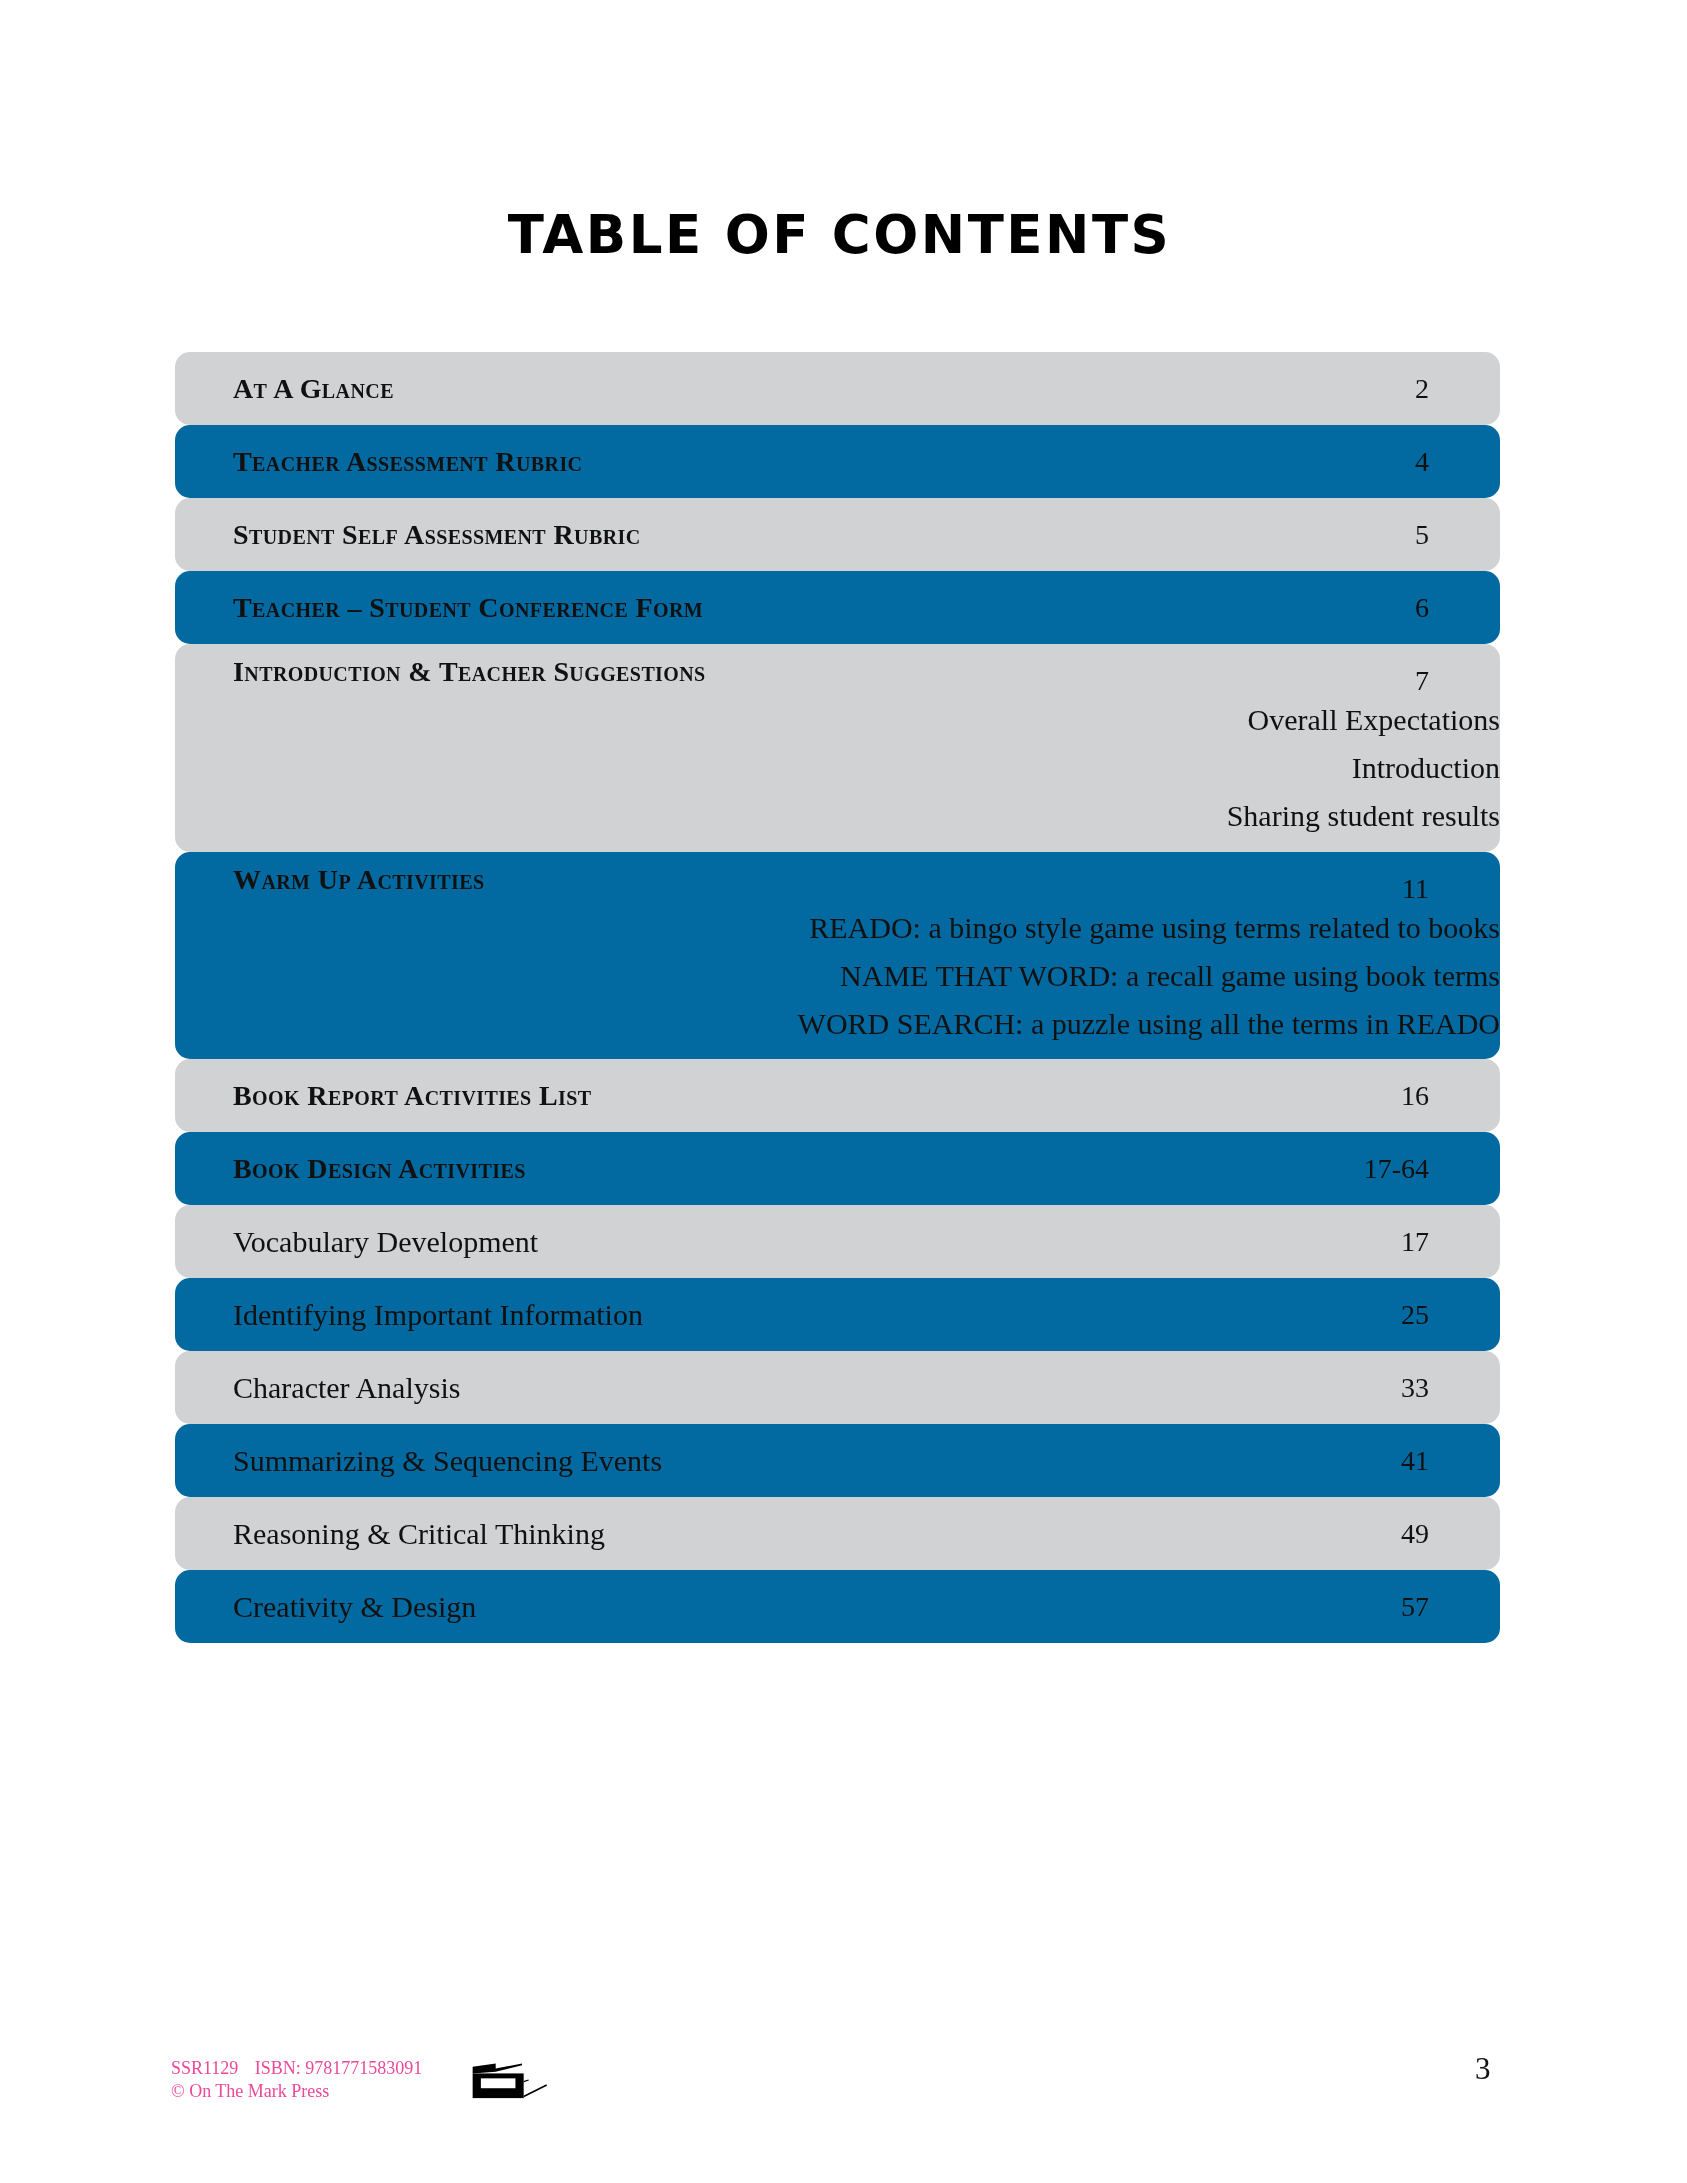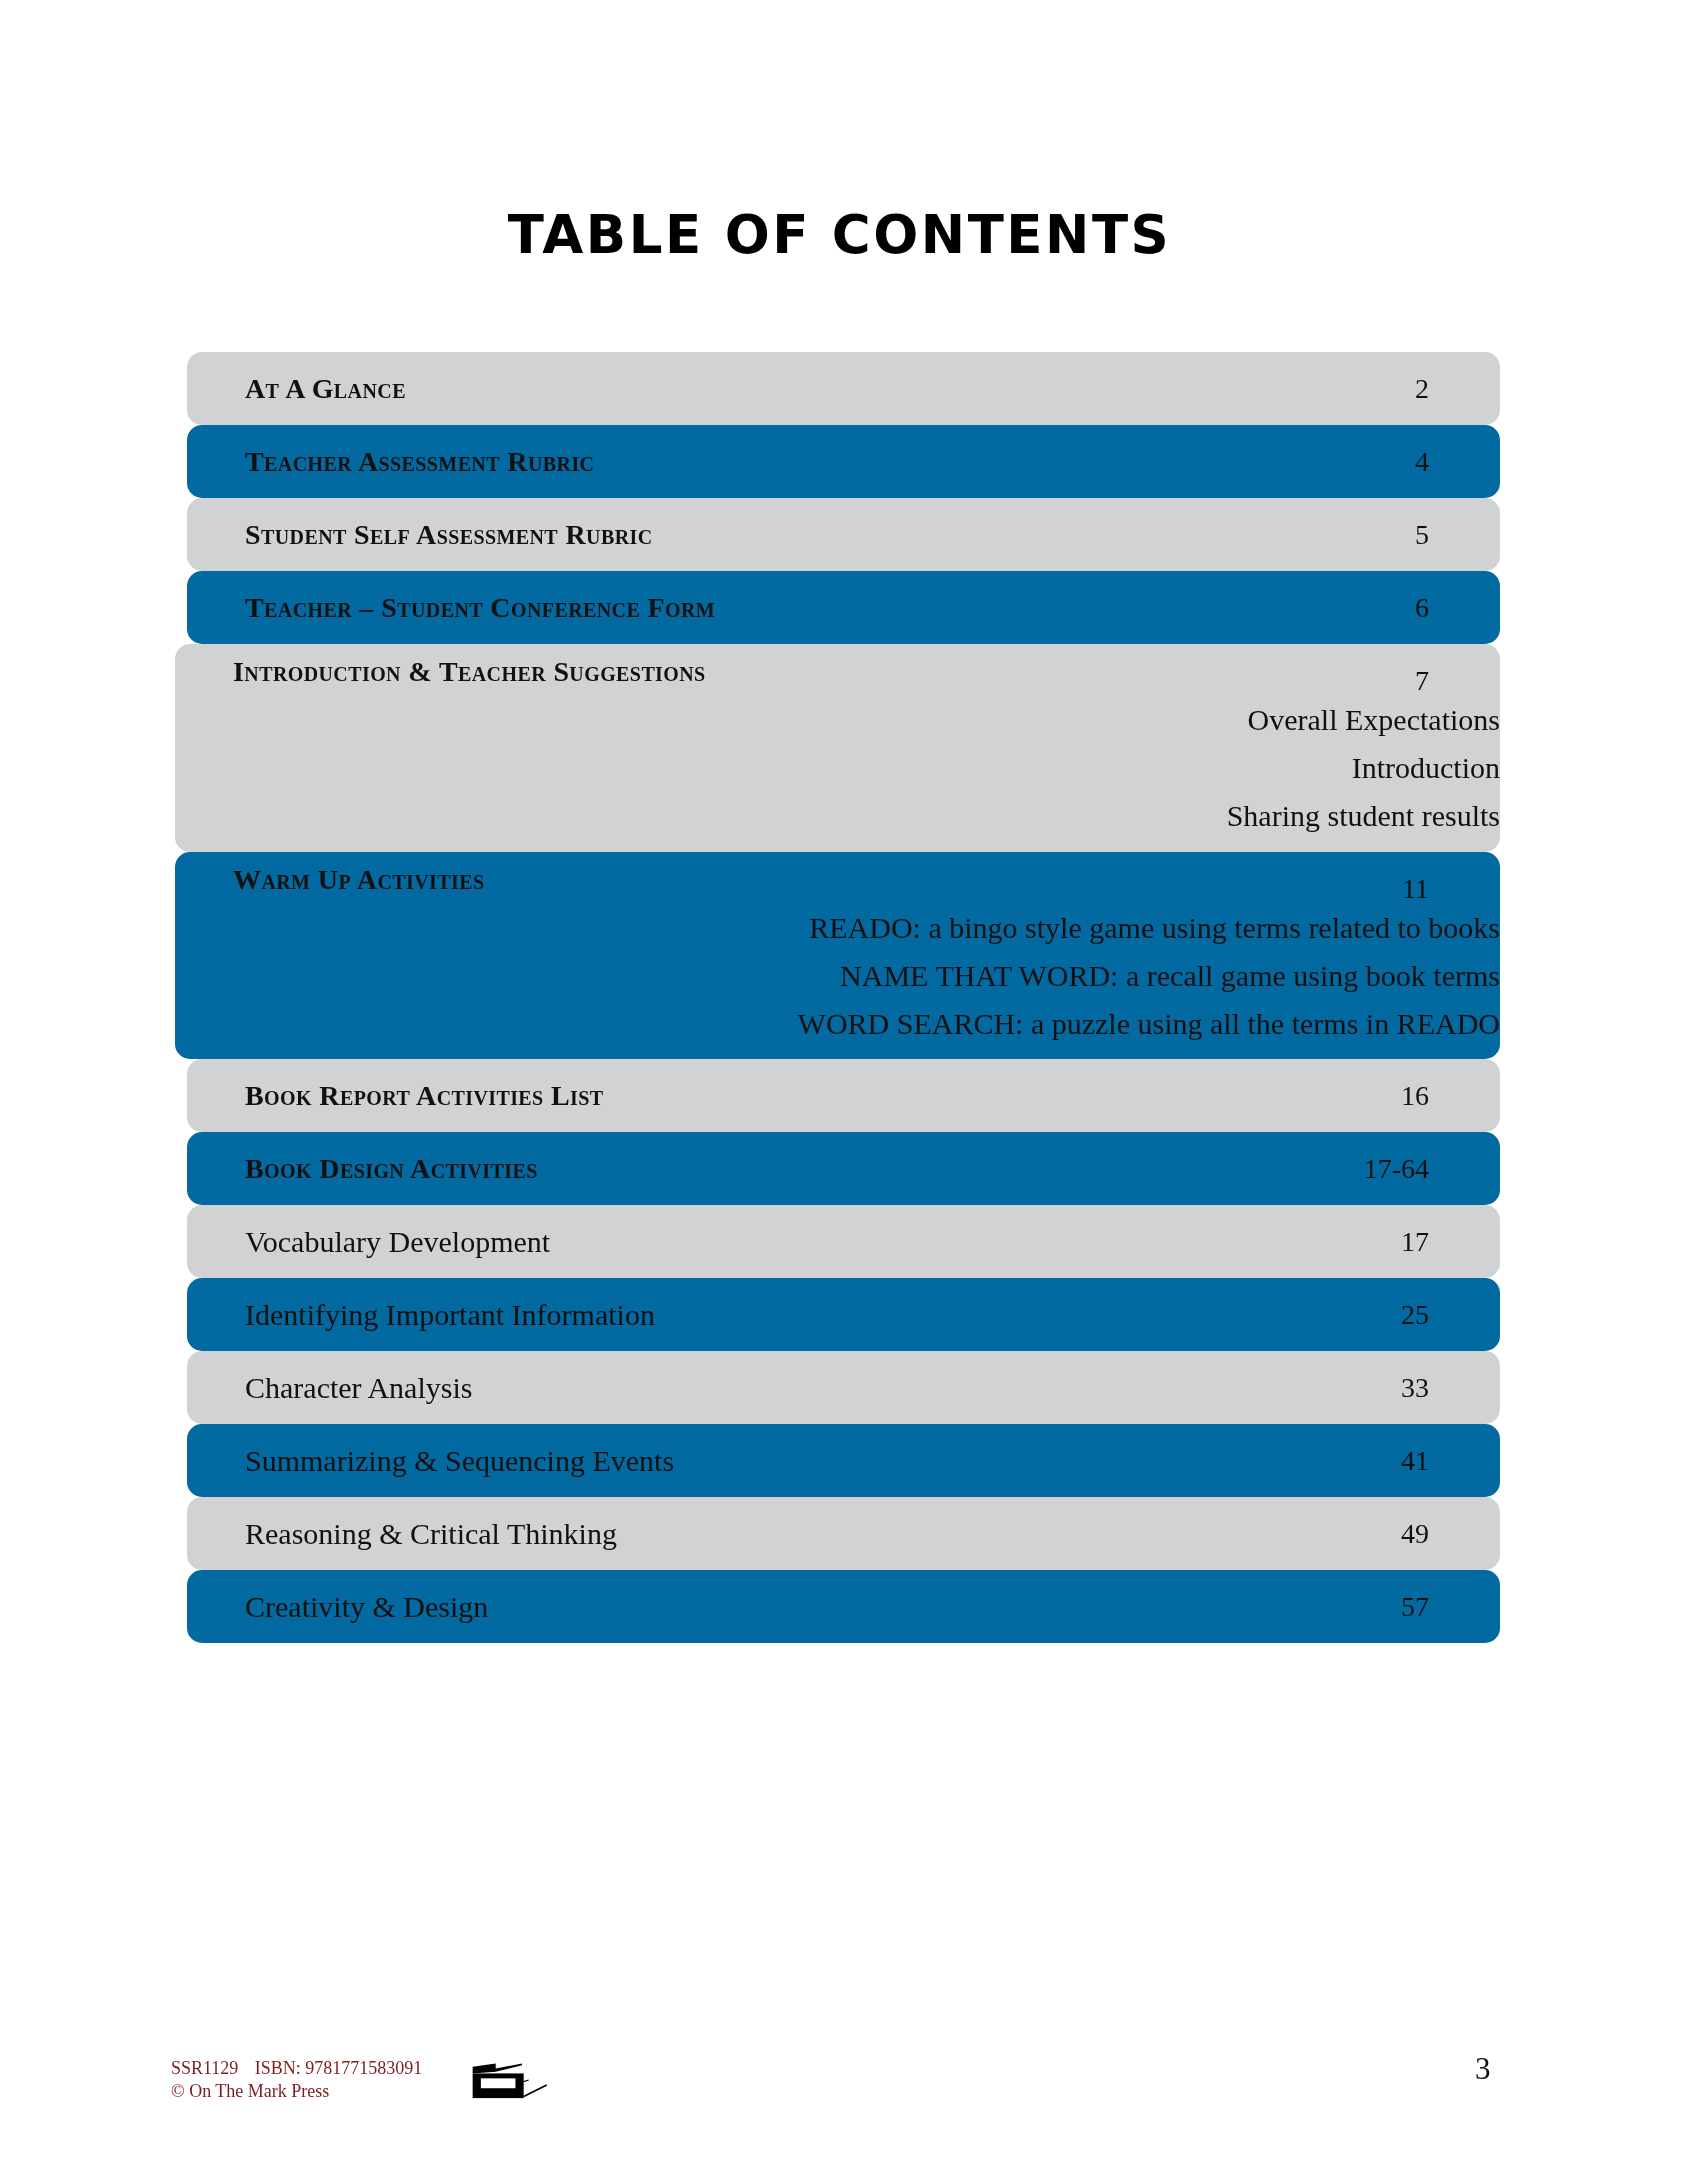--- a/index.html
+++ b/index.html
@@ -2,29 +2,29 @@
 <html style="font-size:13px"><head>
 <meta charset="utf-8">
 <style>
   html,body{margin:0;padding:0;background:#fff;}
   body{width:1687px;height:2183px;position:relative;font-family:"Liberation Serif","DejaVu Serif",serif;color:#111;}
   .title{position:absolute;top:204px;left:0;width:1679px;text-align:center;font-family:"DejaVu Sans","Liberation Sans",sans-serif;font-weight:bold;font-size:53px;letter-spacing:2.5px;color:#000;}
   .toc{position:absolute;left:175px;top:352px;width:1325px;}
   .row{position:relative;border-radius:15px;padding:0 0 0 58px;box-sizing:border-box;}
   .row.dark{background:#d1d2d4;}
   .row.light{background:#0369a1;}
-  .row.single{height:73px;margin-left:12px;}
+  .row.single{height:73px;}
   .row .head{height:73px;line-height:73px;font-size:28px;font-weight:bold;font-variant:small-caps;letter-spacing:0.4px;}
   .row .plain{height:88px;line-height:73px;font-size:30px;}
   .row .page{position:absolute;right:71px;top:0;height:73px;line-height:73px;font-size:28px;}
   .row .sub{font-size:30px;line-height:48px;text-align:right;}
   .row.multi .head{height:48px;line-height:48px;padding-top:4px;}
   .row.multi .page{top:13px;height:48px;line-height:48px;}
   .row.multi{padding-bottom:11.5px;}
-  .footer-left{position:absolute;left:171px;top:2057px;font-size:18px;line-height:23px;color:#7f1d1d;}
+  .footer-left{position:absolute;left:171px;top:2057px;font-size:18px;line-height:23px;color:#ec4899;}
   .footer-left .sp{display:inline-block;width:16.5px;}
   .copier{position:absolute;left:471px;top:2060px;}
   .pagenum{position:absolute;left:1475px;top:2051px;font-size:31px;}
 </style>
 </head>
 <body>
 
 <div class="title">TABLE OF CONTENTS</div>
 
 <div class="toc">

